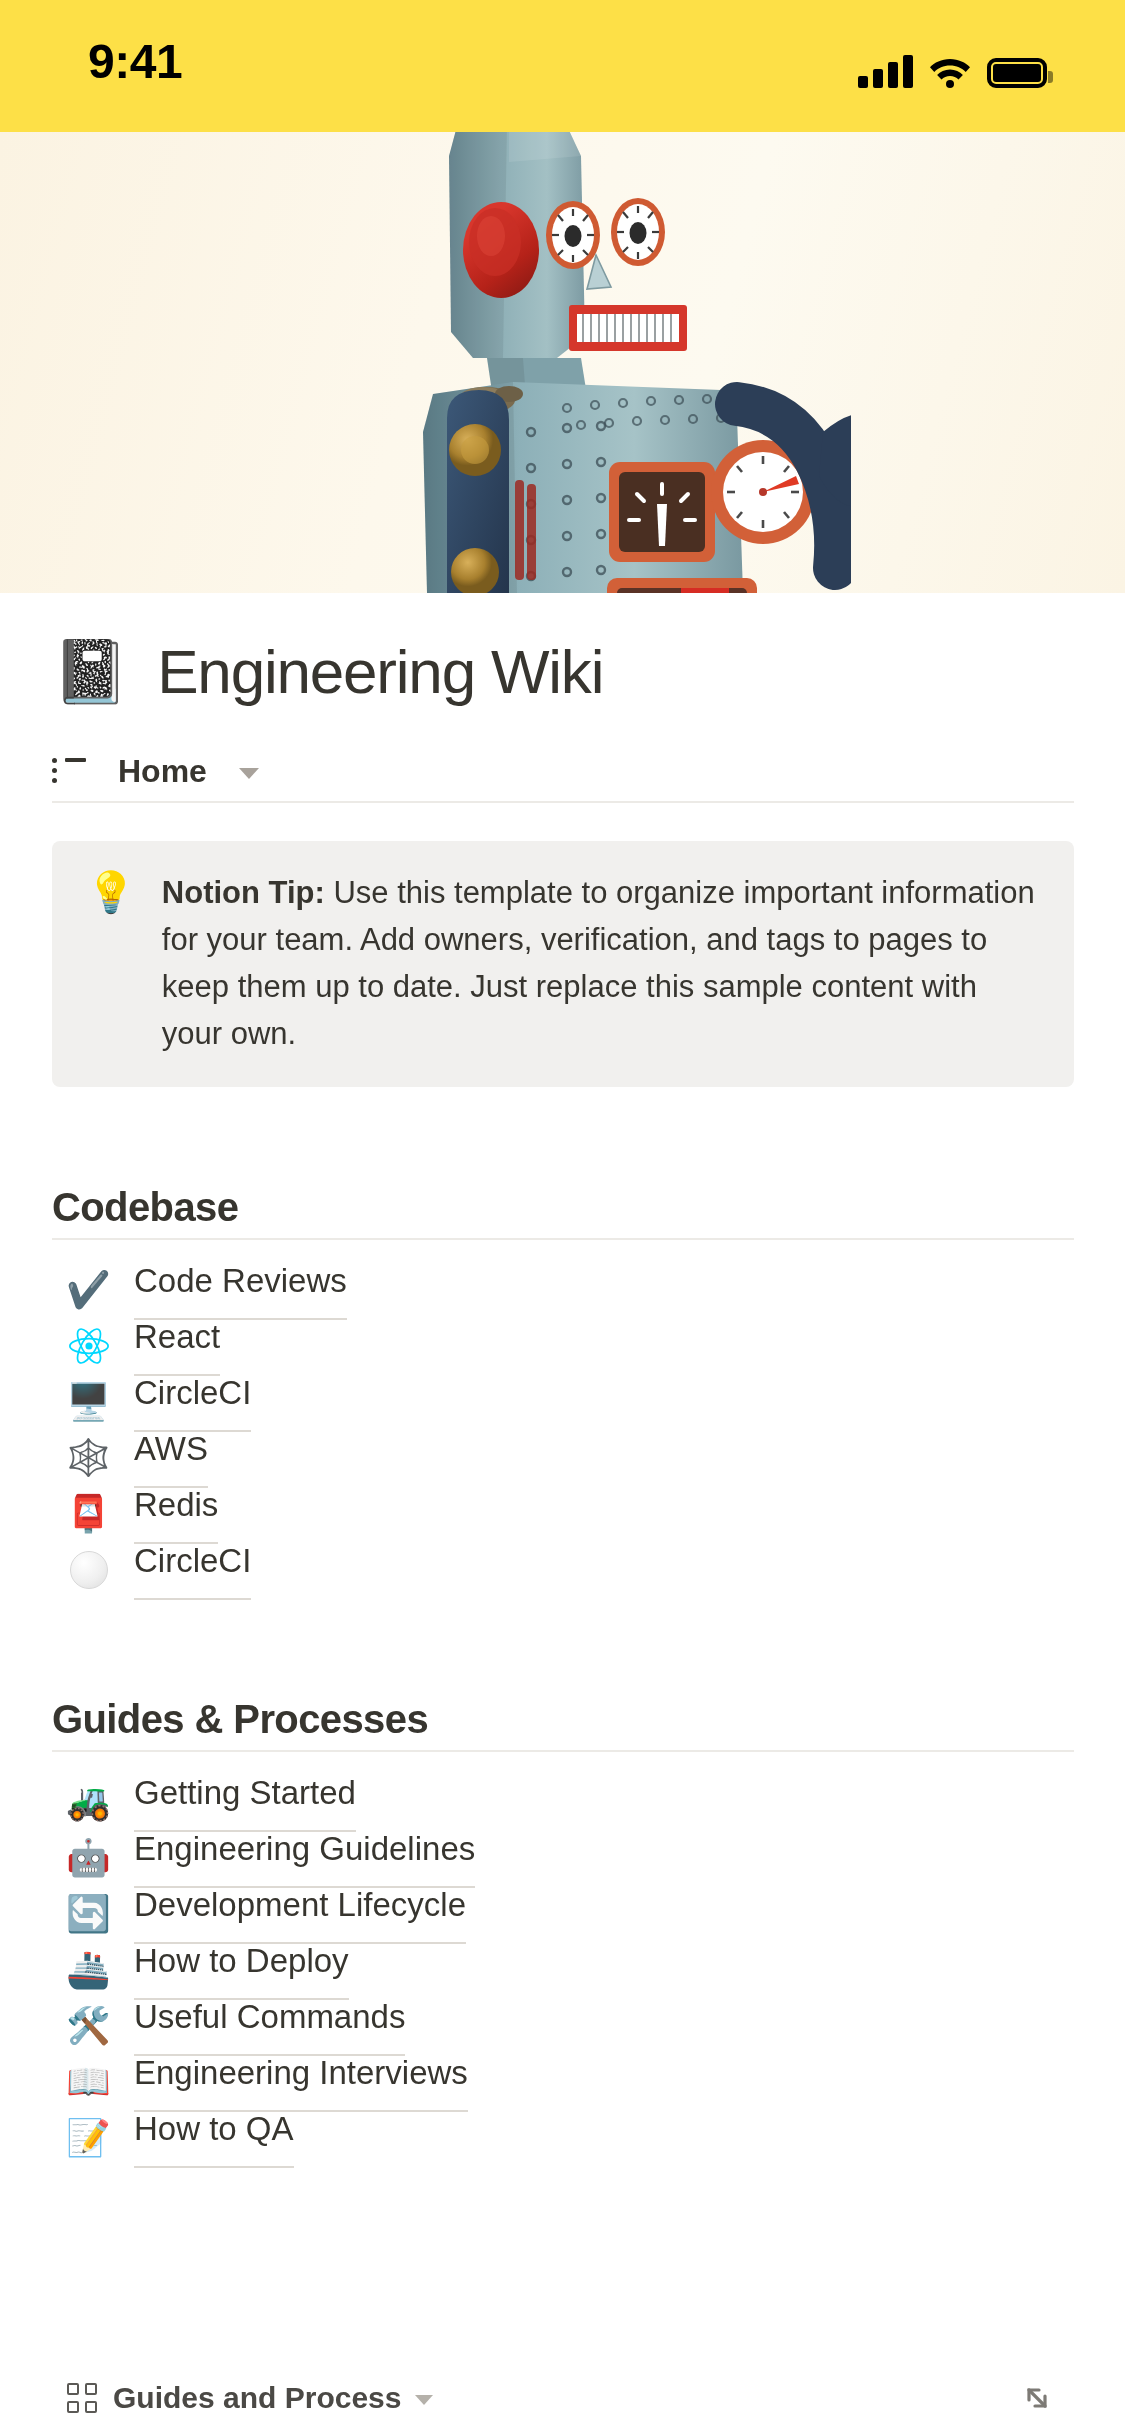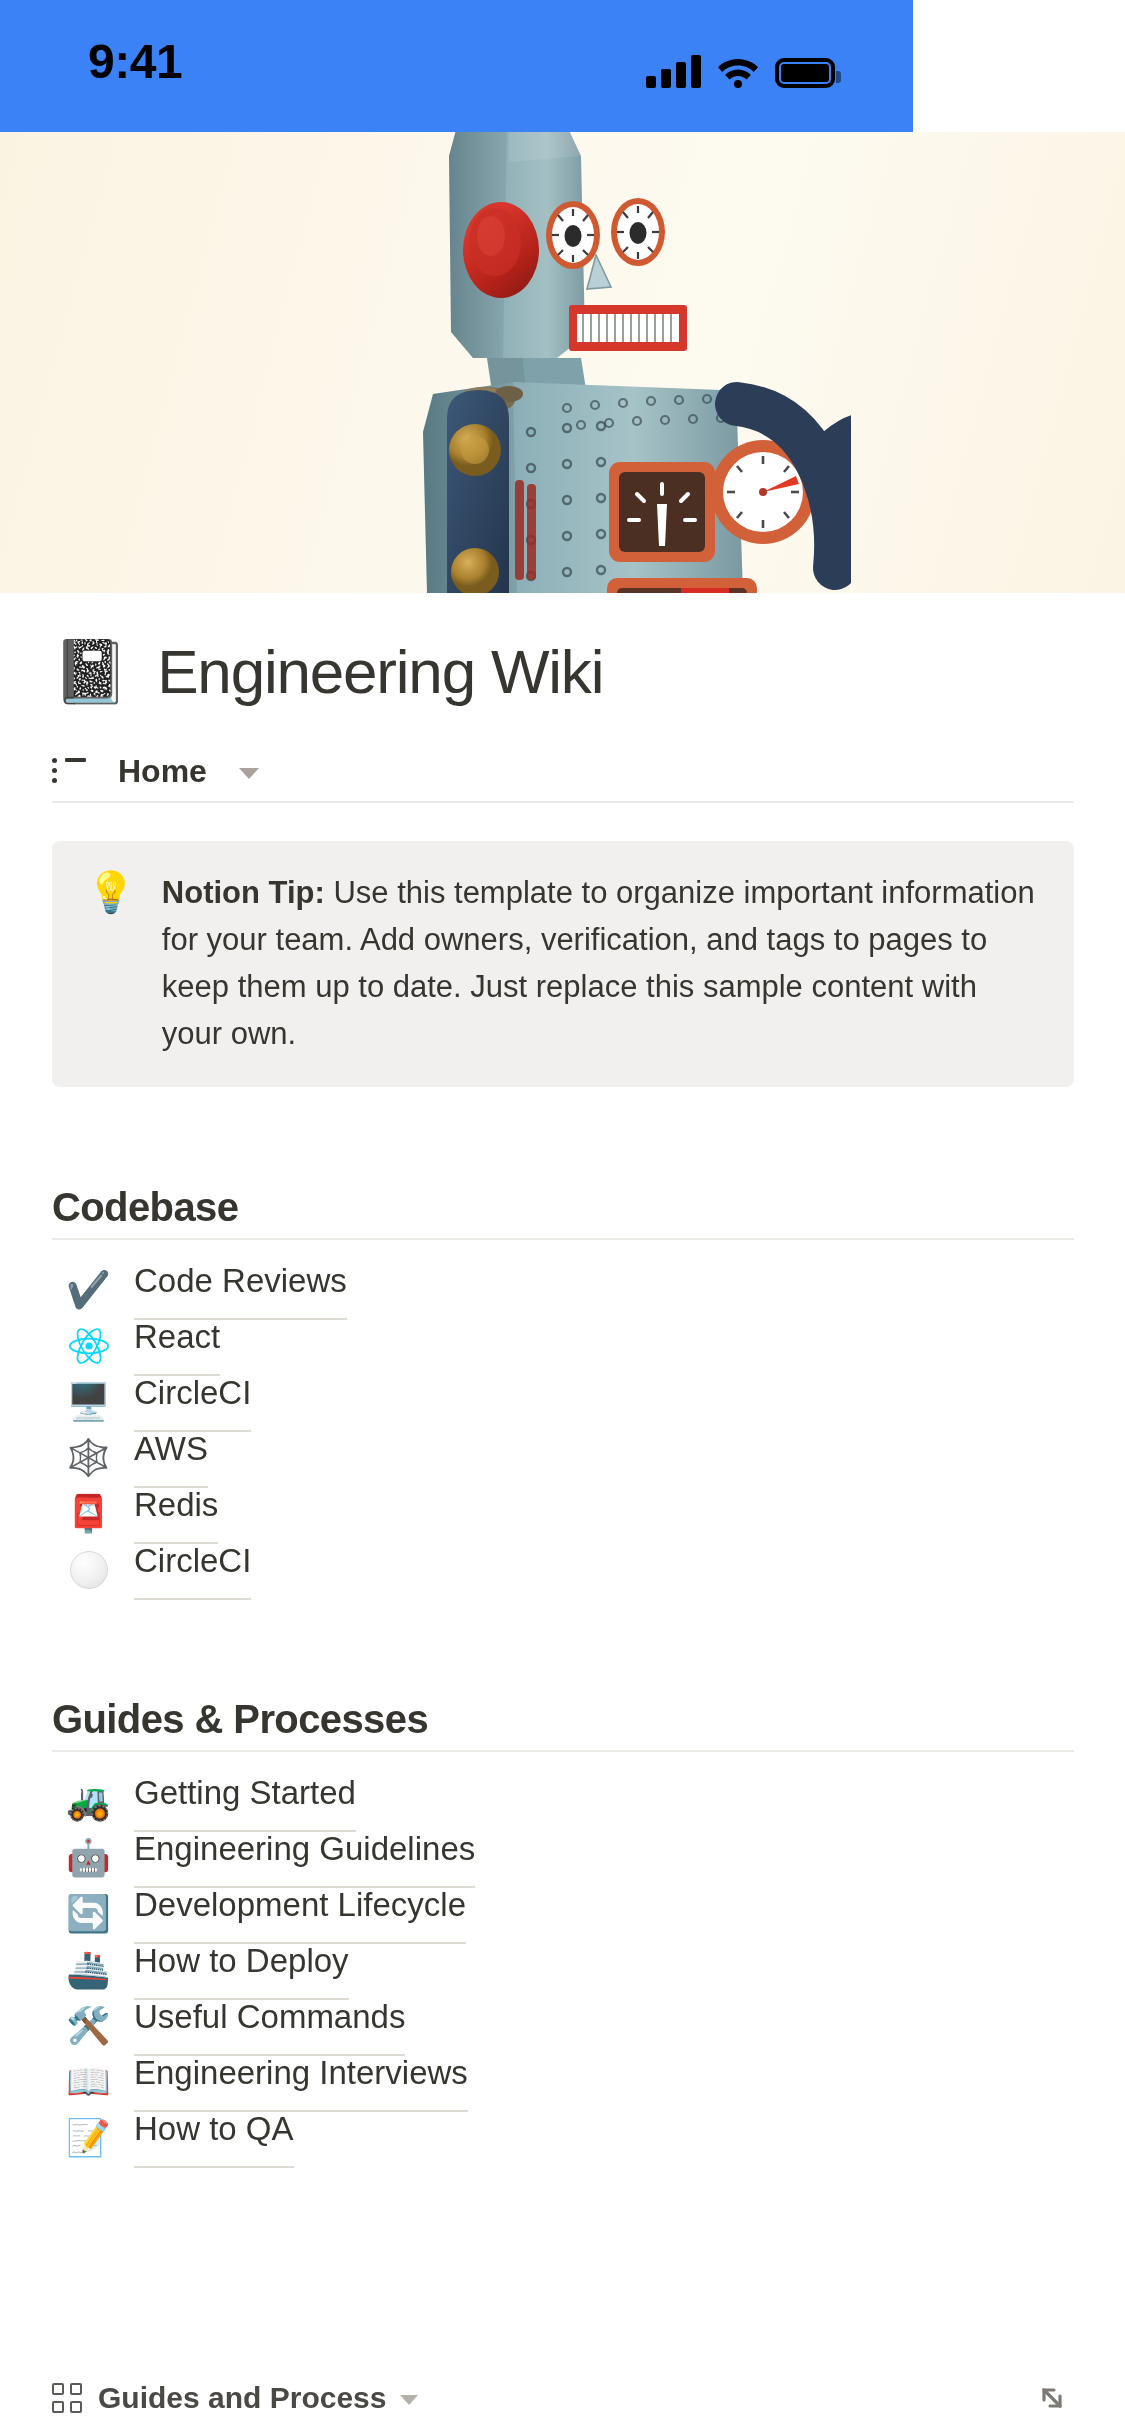--- a/index.html
+++ b/index.html
@@ -6,22 +6,22 @@
   html, body {
     width:1125px; height:2436px;
     background:#ffffff;
     font-family:"Liberation Sans", sans-serif;
     -webkit-font-smoothing:antialiased;
     overflow:hidden;
   }
 
   
   .statusbar{
-    position:absolute; top:0; left:0; width:913px; height:132px;
-    background:#3b82f6;
+    position:absolute; top:0; left:0; width:1125px; height:132px;
+    background:#fde047;
     padding-left:7px;
   }
   .sb-time{
     position:absolute; left:88px; top:34px;
     font-size:48px; font-weight:600; color:#000;
     letter-spacing:-0.5px;
   }
   .sb-right{
     position:absolute; right:78px; top:48px;
     display:flex; align-items:flex-end; gap:16px; height:40px;
@@ -127,21 +127,21 @@
   
   .wcircle{
     width:38px;height:38px;border-radius:50%;
     background:radial-gradient(circle at 36% 30%, #fff 0%, #efefef 58%, #dcdcdc 100%);
     border:1px solid #d8d8d8;
   }
 
   
   .bottombar{
     position:absolute; left:0; bottom:0; width:1125px; height:76px;
-    display:flex; align-items:center; padding:0 52px;
+    display:flex; align-items:center; padding:0 67px;
     background:#fff;
   }
   .grid-icon{ width:30px;height:30px;position:relative;flex:0 0 auto;}
   .grid-icon s{ position:absolute;width:12px;height:12px;border:2.5px solid #5b5955;border-radius:2px;}
   .grid-icon s:nth-child(1){left:0;top:0}
   .grid-icon s:nth-child(2){right:0;top:0}
   .grid-icon s:nth-child(3){left:0;bottom:0}
   .grid-icon s:nth-child(4){right:0;bottom:0}
   .bb-label{ font-size:30px;font-weight:bold;color:#4b4945;margin-left:16px;}
   .bb-chev{ width:0;height:0;border-left:9px solid transparent;border-right:9px solid transparent;border-top:10px solid #b5b1aa;margin-left:14px;margin-top:4px;}

